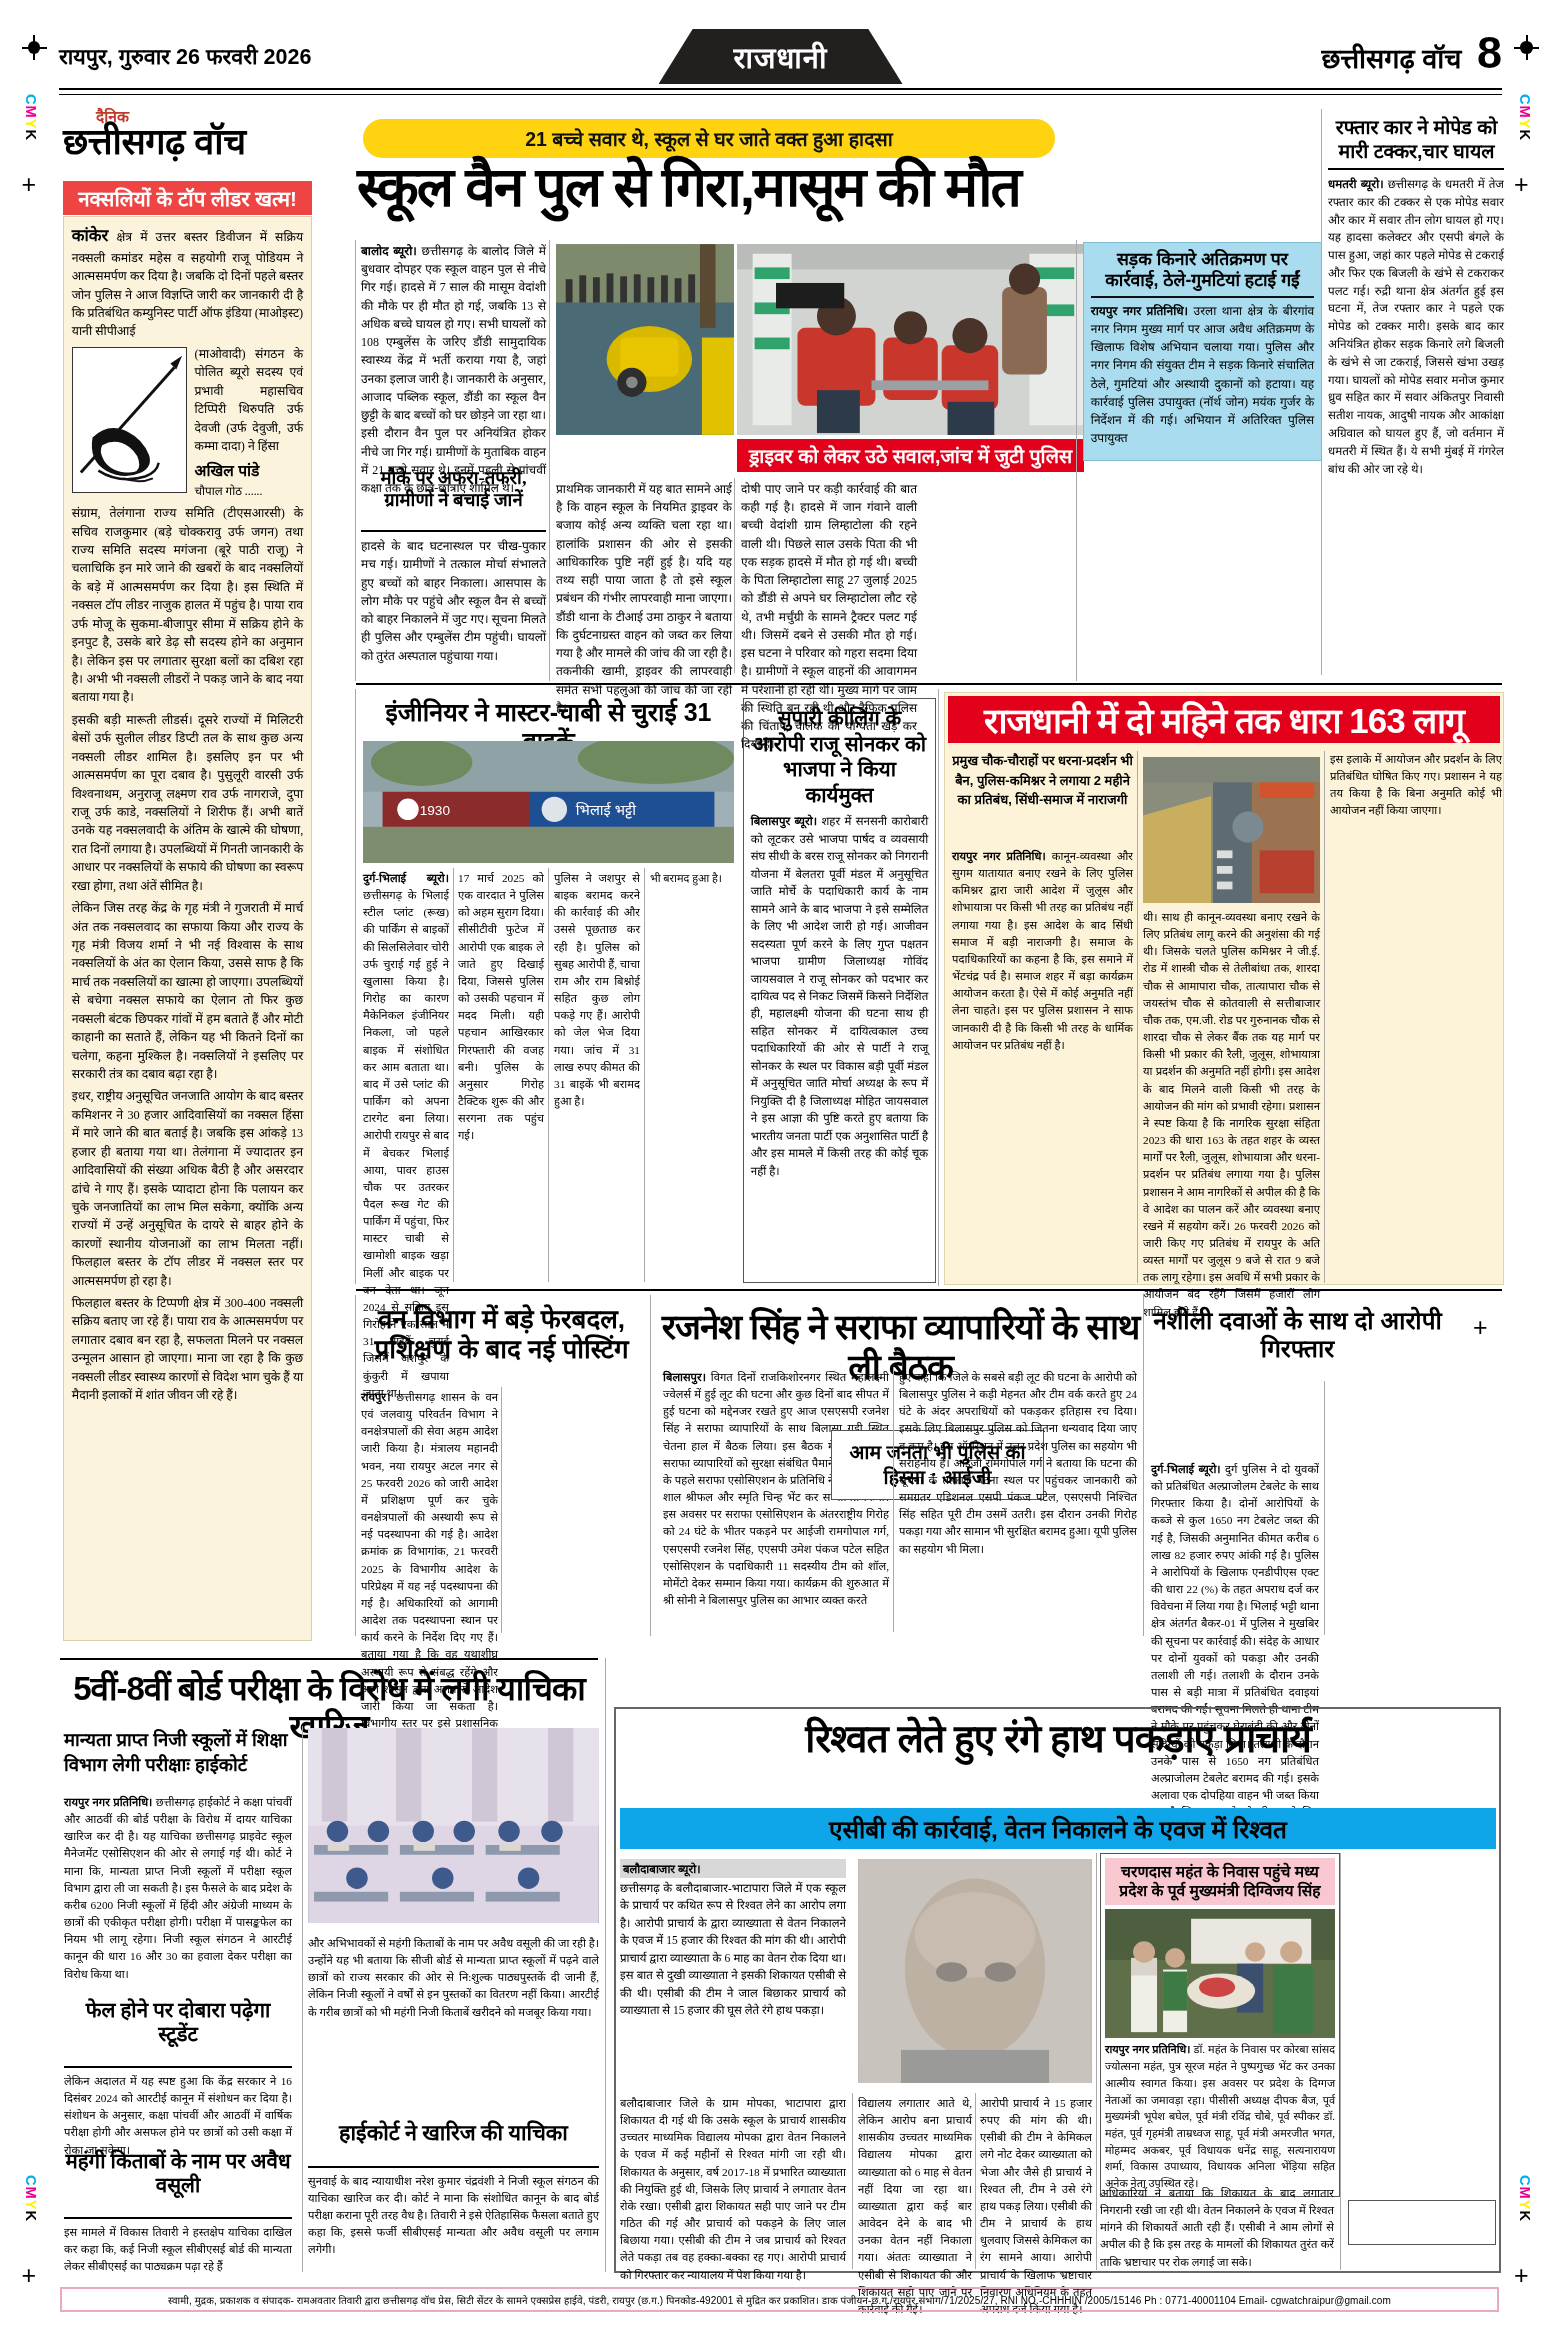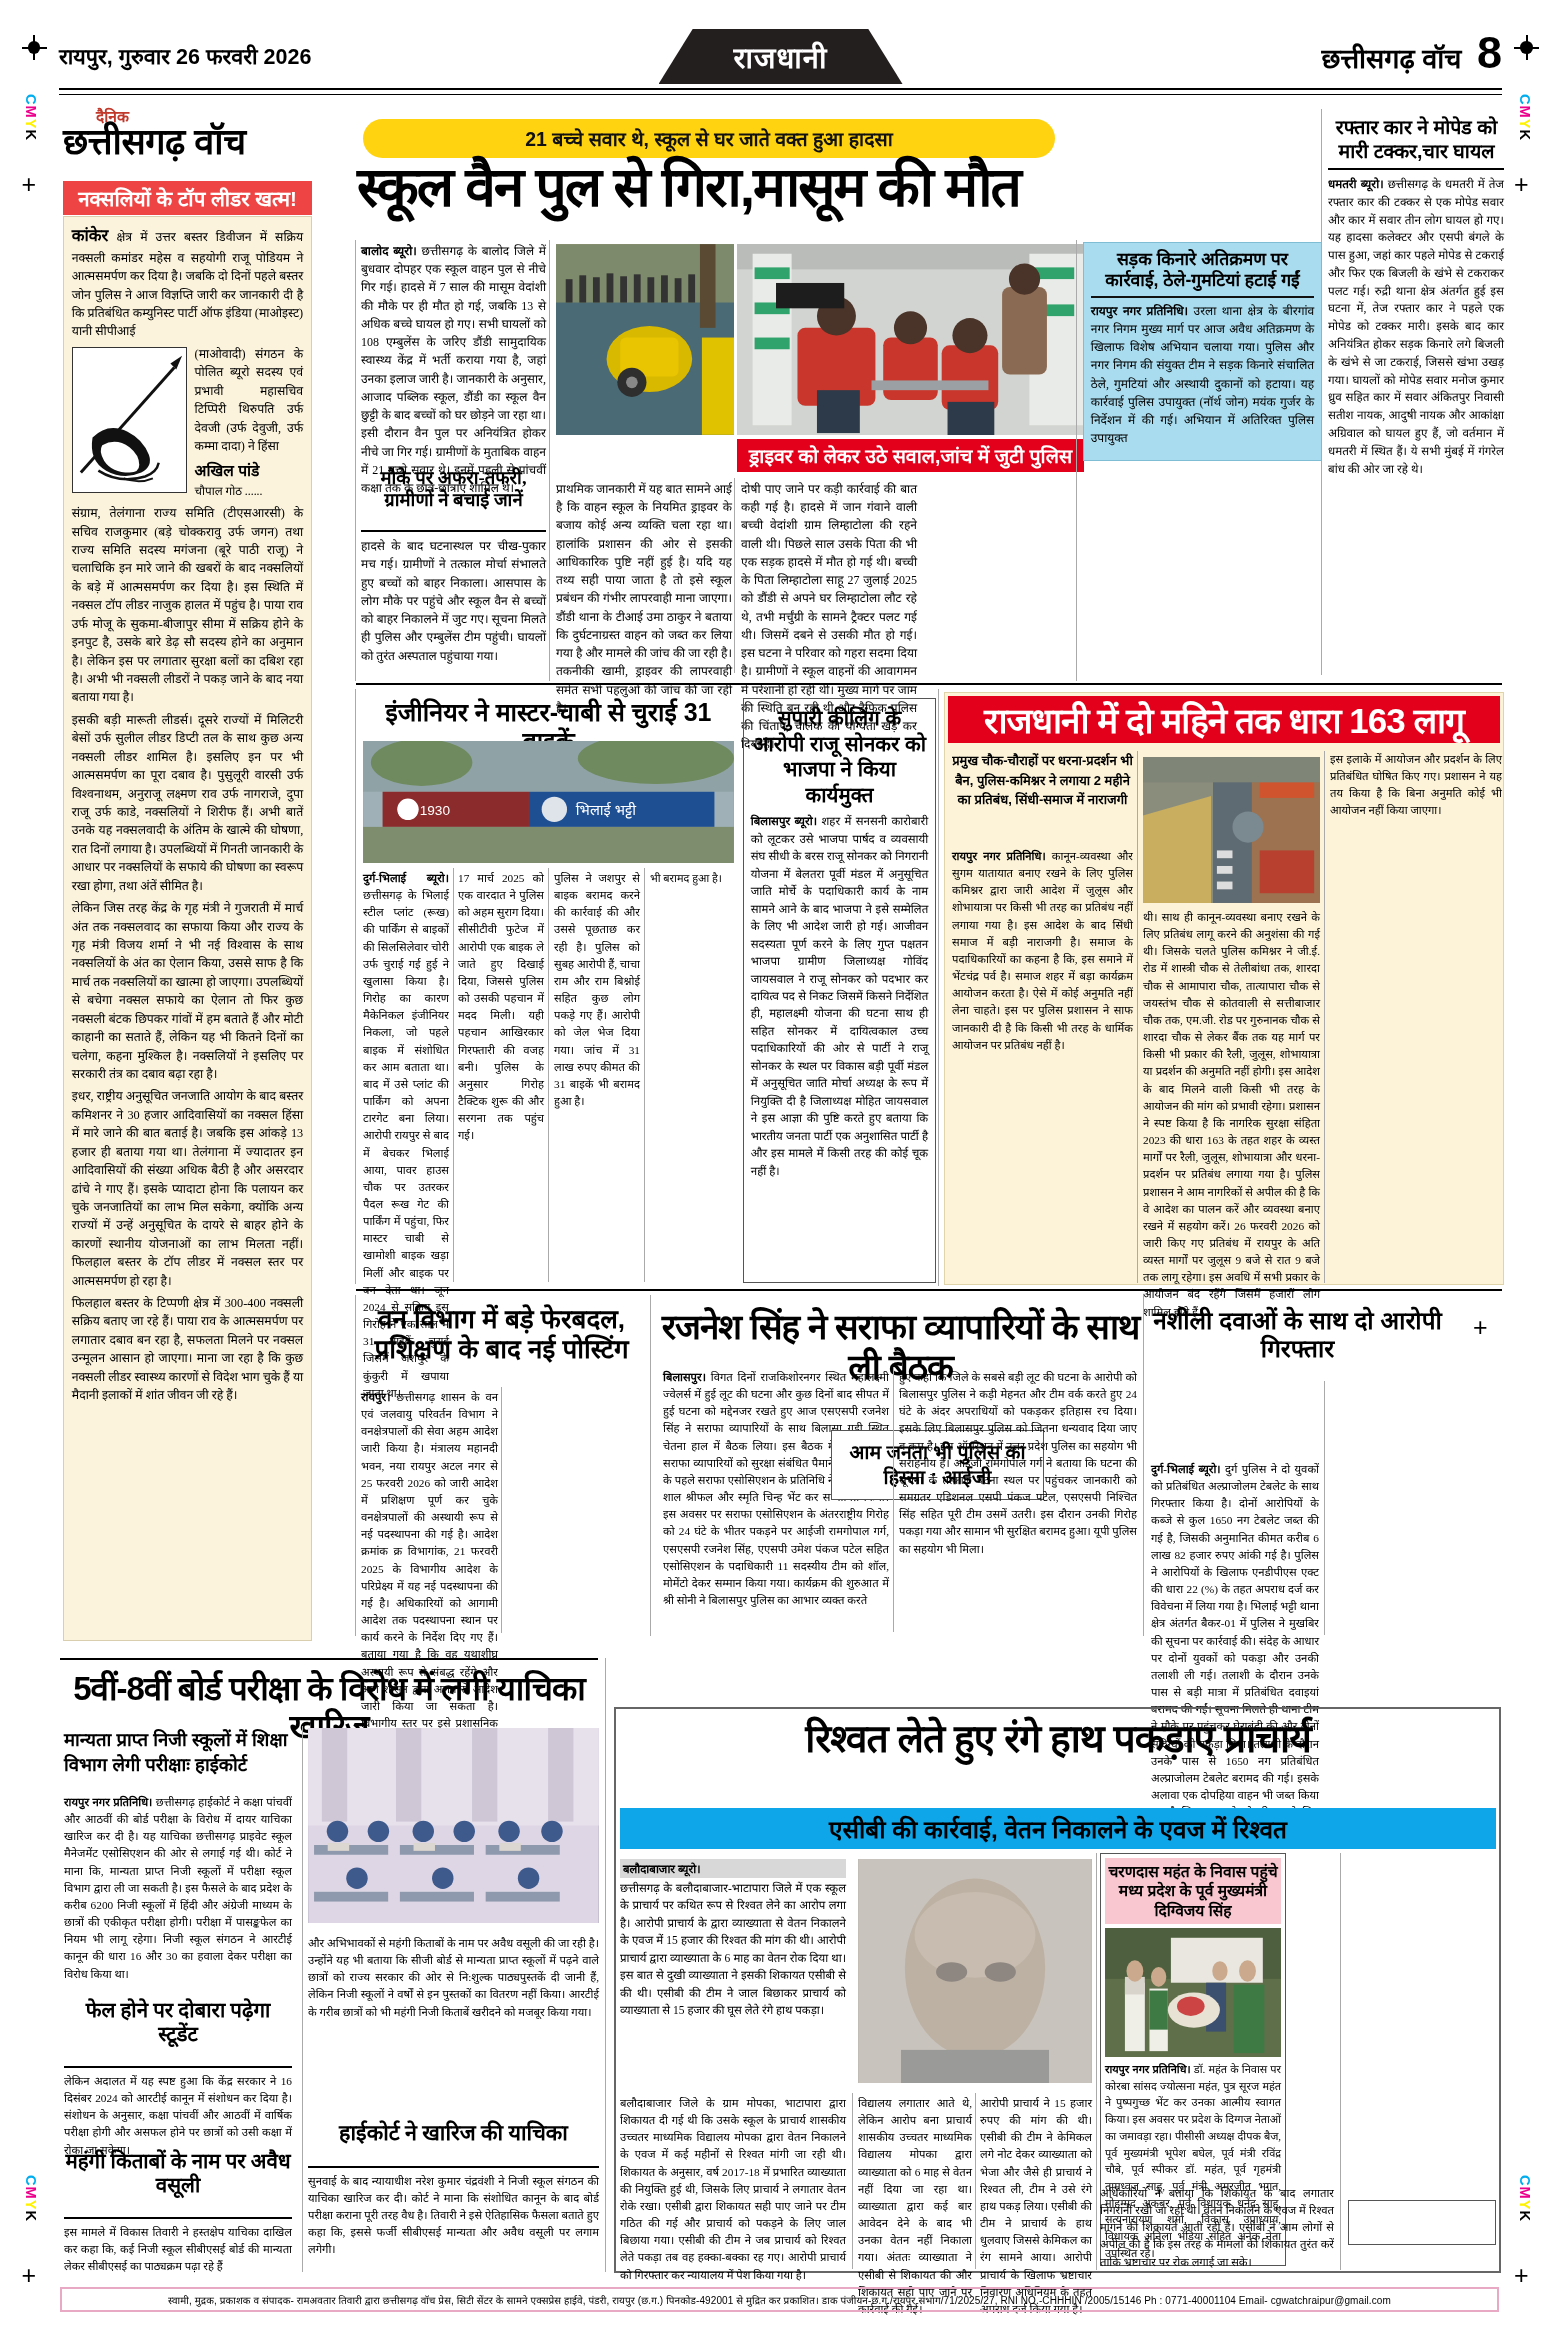--- a/index.html
+++ b/index.html
@@ -497,21 +497,21 @@
     <svg viewBox="0 0 240 230" width="234" height="224" aria-hidden="true">
       <rect width="240" height="230" fill="#c8c3bc"></rect>
       <ellipse cx="120" cy="112" rx="72" ry="92" fill="#bdb1a4"></ellipse>
       <ellipse cx="120" cy="78" rx="62" ry="44" fill="#c7bcaf"></ellipse>
       <ellipse cx="96" cy="116" rx="16" ry="10" fill="#8e8781"></ellipse>
       <ellipse cx="146" cy="116" rx="16" ry="10" fill="#8e8781"></ellipse>
       <rect x="44" y="196" width="152" height="34" fill="#9a9a98"></rect>
     </svg>
   </div>
 
-  <div class="colbox" style="left:1100px; top:1853px; width:186px;">
+  <div class="colbox" style="left:1100px; top:1853px; width:240px;">
     <div class="boxed" style="padding:3.9px;">
       <div class="pink-head">चरणदास महंत के निवास पहुंचे मध्य प्रदेश के पूर्व मुख्यमंत्री दिग्विजय सिंह</div>
       <div class="photo meet" style="width:100%; height:129px; margin-top:3.9px;">
         <svg viewBox="0 0 230 132" width="100%" height="129" preserveAspectRatio="none" aria-hidden="true">
           <rect width="230" height="132" fill="#5f6f4a"></rect>
           <rect x="0" y="0" width="230" height="52" fill="#4d5f3e"></rect>
           <rect x="86" y="10" width="120" height="46" fill="#e9e7e0"></rect>
           <g fill="#efefe8">
               <rect x="26" y="56" width="26" height="70"></rect>
               <rect x="58" y="62" width="24" height="64"></rect>

